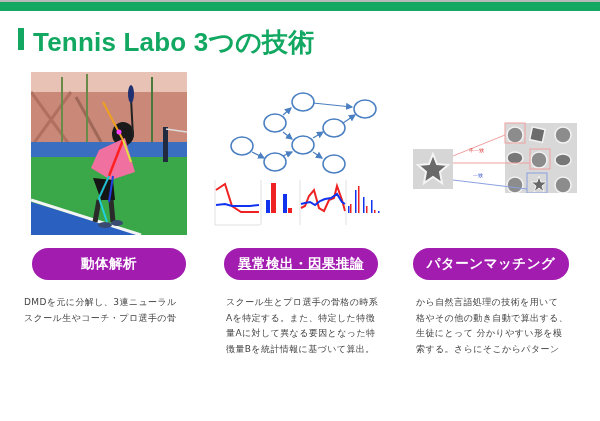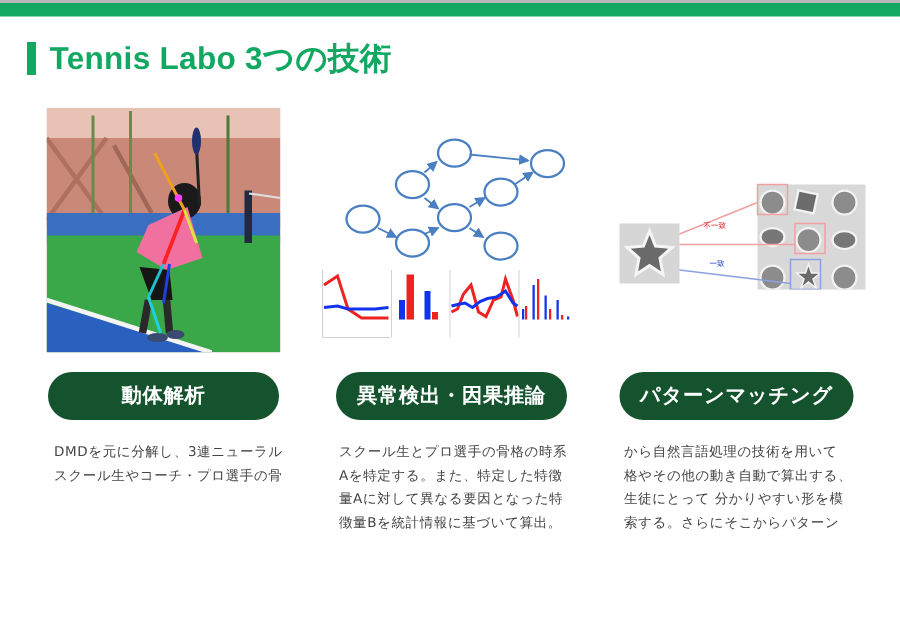--- a/index.html
+++ b/index.html
@@ -1,25 +1,25 @@
 <!DOCTYPE html>
 <html><head>
 <meta charset="utf-8">
 <style>
   html, body { margin:0; padding:0; }
   body { width:600px; height:421px; background:#ffffff; position:relative; overflow:hidden;
          font-family:"DejaVu Sans", sans-serif; }
   .topline { position:absolute; left:0; top:0; width:600px; height:2px; background:#b8b8b8; }
   .topband { position:absolute; left:0; top:2px; width:600px; height:9px; background:#12a862; }
   .title-bar { position:absolute; left:18px; top:28px; width:6px; height:22px; background:#12a862; }
-  .title { position:absolute; left:33px; top:25px; font-size:21px; font-weight:bold; color:#12a862;
+  .title { position:absolute; left:33px; top:25px; font-size:26px; font-weight:bold; color:#12a862;
            font-family:"Liberation Sans", sans-serif; letter-spacing:0.2px; }
   .fig { position:absolute; }
   .photo { left:31px; top:72px; width:156px; height:163px; overflow:hidden; }
-  .pill { position:absolute; top:248px; height:32px; border-radius:16px; background:#14532d;
+  .pill { position:absolute; top:248px; height:32px; border-radius:16px; background:#a21caf;
           color:#fff; font-weight:bold; font-size:13.5px; display:flex; align-items:center;
           justify-content:center; letter-spacing:0.5px; }
   .desc { position:absolute; top:295px; font-size:9px; line-height:15.5px; color:#444;
           letter-spacing:0.4px; }
   .desc div { white-space:nowrap; }
 </style>
 </head>
 <body>
 
 <div class="topline"></div>
@@ -149,24 +149,24 @@
 
     <line x1="48" y1="43" x2="100" y2="22" stroke="#f0a0a0" stroke-width="1"></line>
     <line x1="48" y1="50" x2="125" y2="50" stroke="#f0a0a0" stroke-width="1"></line>
     <line x1="48" y1="67" x2="122" y2="76" stroke="#8aa0e0" stroke-width="1"></line>
   </svg>
   <span style="position:absolute; left:64px; top:34px; font-size:5px; color:#dd2222;">不一致</span>
   <span style="position:absolute; left:68px; top:59px; font-size:5px; color:#2244cc;">一致</span>
 </div>
 
 <div class="pill" style="left:32px; width:154px;">動体解析</div>
-<div class="pill" style="left:224px; width:154px;">異常検出・因果推論</div>
+<div class="pill" style="left:224px; width:154px;text-decoration:underline;">異常検出・因果推論</div>
 <div class="pill" style="left:413px; width:156px;">パターンマッチング</div>
 
-<div class="desc" style="left:36px;">
+<div class="desc" style="left:24px;">
   <div>DMDを元に分解し、3連ニューラル</div>
   <div>スクール生やコーチ・プロ選手の骨</div>
 </div>
 <div class="desc" style="left:226px;">
   <div>スクール生とプロ選手の骨格の時系</div>
   <div>Aを特定する。また、特定した特徴</div>
   <div>量Aに対して異なる要因となった特</div>
   <div>徴量Bを統計情報に基づいて算出。</div>
 </div>
 <div class="desc" style="left:416px;">

